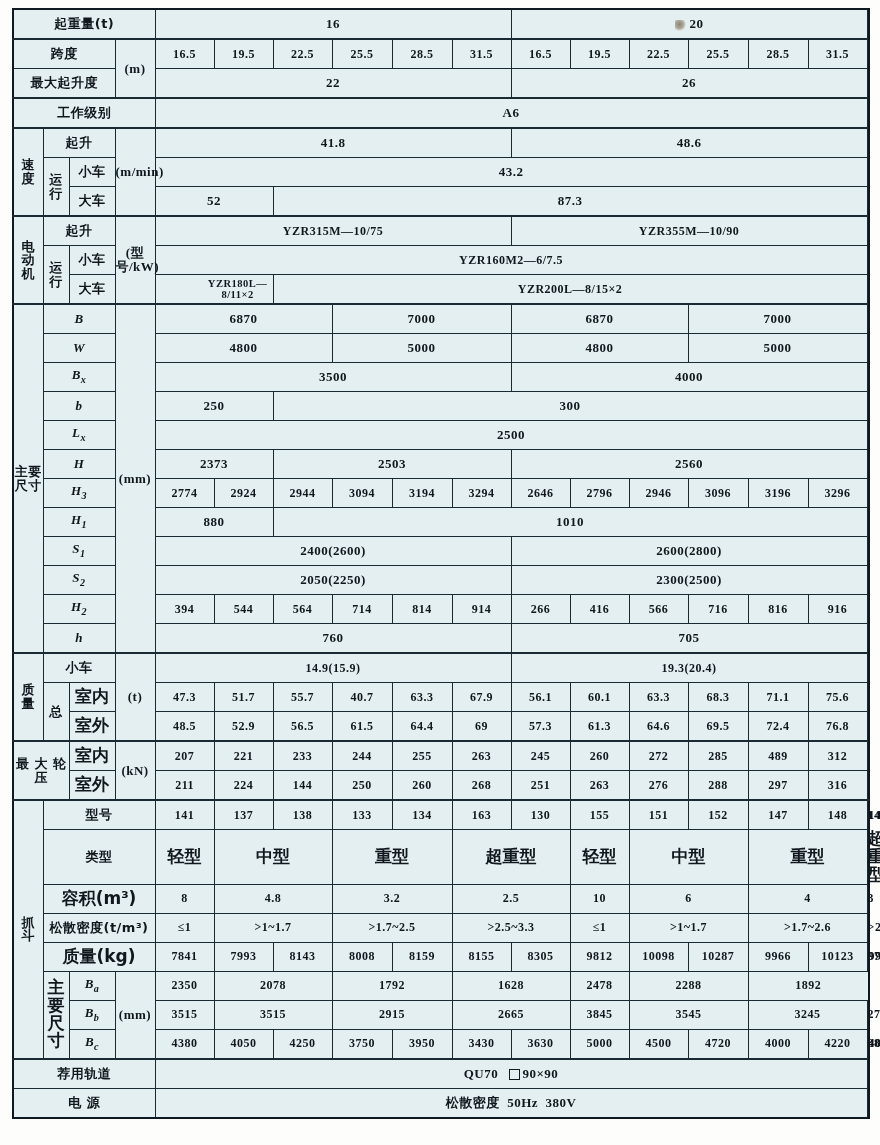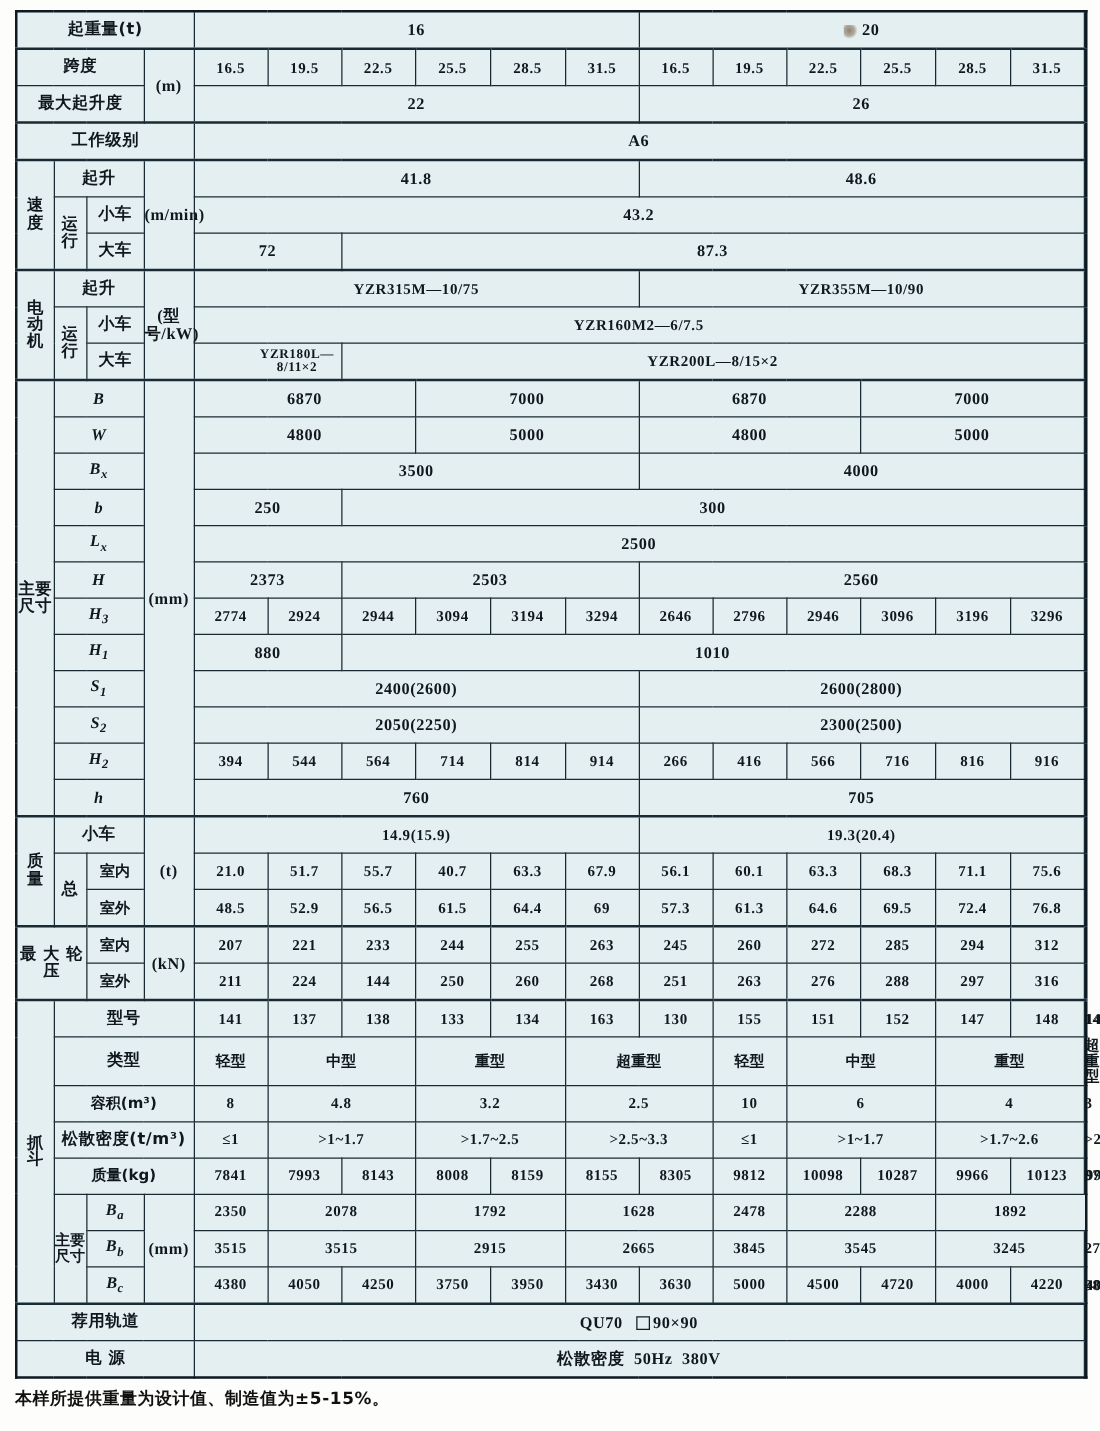--- a/index.html
+++ b/index.html
@@ -37,21 +37,21 @@
   }
   
   td.lbl{
     background:#3fc0ef;
     font-family:"DejaVu Sans","Liberation Sans",sans-serif;
     font-weight:bold;
     font-size:13px;
     color:#07121a;
     letter-spacing:1px;
   }
-  td.lbl.sm{font-size:12px;letter-spacing:0px;}
+  td.lbl.sm{font-size:17px;letter-spacing:0px;}
   td.vert{
     font-size:13px;
     letter-spacing:3px;
     line-height:1.25;
   }
   td.unit{
     background:#3fc0ef;
     font-family:"Liberation Serif","DejaVu Serif",serif;
     font-size:13px;
     font-weight:bold;
@@ -146,21 +146,21 @@
     <td class="num" colspan="6">41.8</td>
     <td class="num" colspan="6">48.6</td>
   </tr>
   <tr>
     <td class="lbl vert" rowspan="2">运 行</td>
     <td class="lbl">小车</td>
     <td class="num" colspan="12">43.2</td>
   </tr>
   <tr>
     <td class="lbl">大车</td>
-    <td class="num" colspan="2">72</td>
+    <td class="num" colspan="2">52</td>
     <td class="num" colspan="10">87.3</td>
   </tr>
 
   <tr class="thick">
     <td class="lbl vert" rowspan="3">电 动 机</td>
     <td class="lbl" colspan="2">起升</td>
     <td class="unit xs" rowspan="3">(型号/kW)</td>
     <td class="num s" colspan="6">YZR315M—10/75</td>
     <td class="num s" colspan="6">YZR355M—10/90</td>
   </tr>
@@ -265,21 +265,21 @@
   <tr class="thick">
     <td class="lbl vert" rowspan="3">质 量</td>
     <td class="lbl" colspan="2">小车</td>
     <td class="unit" rowspan="3">(t)</td>
     <td class="num s" colspan="6">14.9(15.9)</td>
     <td class="num s" colspan="6">19.3(20.4)</td>
   </tr>
   <tr>
     <td class="lbl" rowspan="2">总</td>
     <td class="lbl sm">室内</td>
-    <td class="num s">21.0</td>
+    <td class="num s">47.3</td>
     <td class="num s">51.7</td>
     <td class="num s">55.7</td>
     <td class="num s">40.7</td>
     <td class="num s">63.3</td>
     <td class="num s">67.9</td>
     <td class="num s">56.1</td>
     <td class="num s">60.1</td>
     <td class="num s">63.3</td>
     <td class="num s">68.3</td>
     <td class="num s">71.1</td>
@@ -308,21 +308,21 @@
     <td class="num s">207</td>
     <td class="num s">221</td>
     <td class="num s">233</td>
     <td class="num s">244</td>
     <td class="num s">255</td>
     <td class="num s">263</td>
     <td class="num s">245</td>
     <td class="num s">260</td>
     <td class="num s">272</td>
     <td class="num s">285</td>
-    <td class="num s">294</td>
+    <td class="num s">489</td>
     <td class="num s">312</td>
   </tr>
   <tr>
     <td class="lbl sm">室外</td>
     <td class="num s">211</td>
     <td class="num s">224</td>
     <td class="num s">144</td>
     <td class="num s">250</td>
     <td class="num s">260</td>
     <td class="num s">268</td>
@@ -450,15 +450,14 @@
   </tr>
 
   <tr>
     <td class="lbl" colspan="4">电    源</td>
     <td class="num" colspan="12"><span>松散密度</span>&nbsp;&nbsp;<span>50Hz</span>&nbsp;&nbsp;<span>380V</span></td>
   </tr>
 
 </tbody>
     </table>
 
-<div class="footnote">本样所提供重量为设计值、制造值为±5-15%。</div>
 
 </div>
 
 </body></html>

